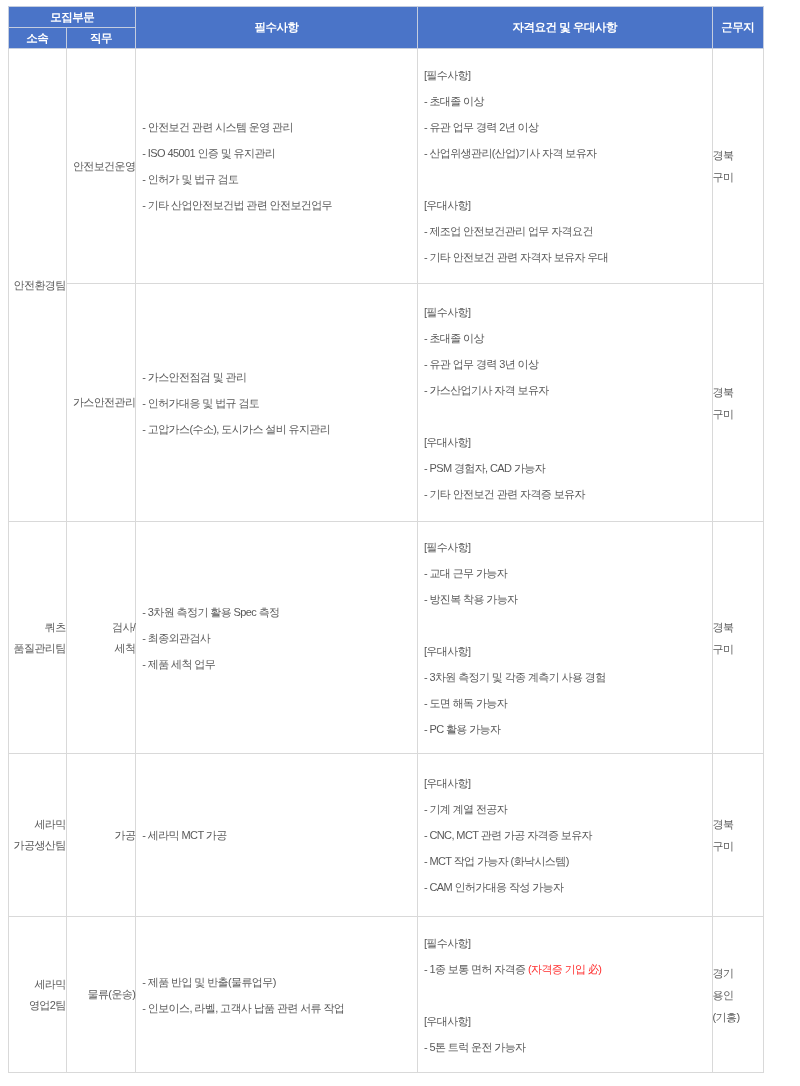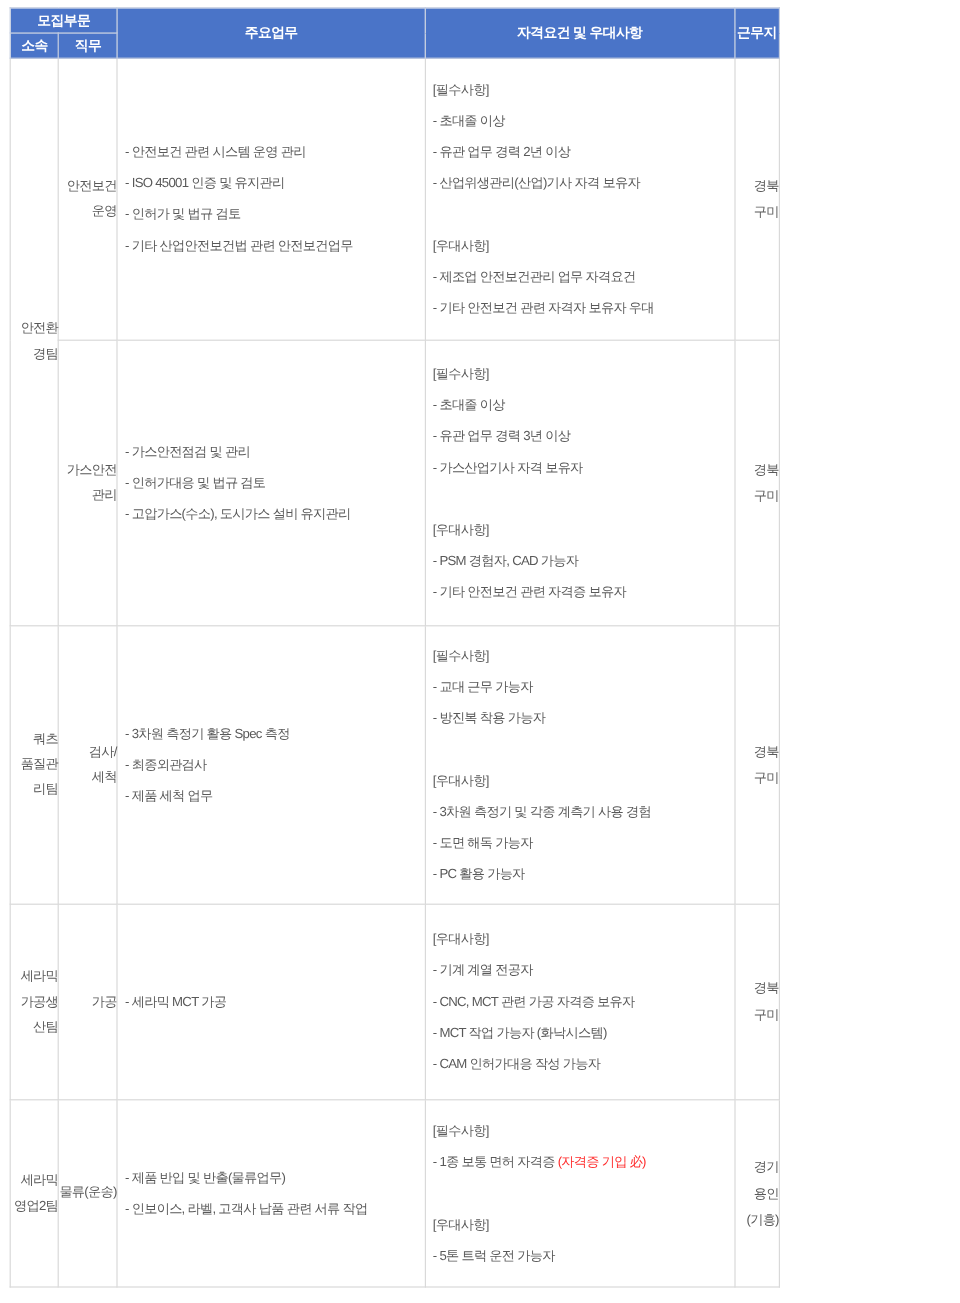--- a/index.html
+++ b/index.html
@@ -2,21 +2,21 @@
 <html style="--header-bg: #4a74c8; --header-text: #ffffff; --body-text: #595959; --red: #ff2d2d;"><head>
 <meta charset="utf-8">
 <style>
   * { box-sizing: border-box; }
   html, body { margin: 0; padding: 0; }
   body {
     width: 800px; height: 1086px;
     background: #ffffff;
     font-family: "Liberation Sans", "DejaVu Sans", sans-serif;
   }
-  .page { position: relative; width: 650px; height: 1086px; background: #ffffff; overflow: hidden; }
+  .page { position: relative; width: 764px; height: 1086px; background: #ffffff; overflow: hidden; }
   table.recruit {
     position: absolute; left: 8px; top: 6px;
     border-collapse: collapse; table-layout: fixed;
   }
   th, td { border: 1px solid #d9d9d9; padding: 0; }
   thead tr { height: 21px; }
   th {
     background: var(--header-bg, #4a74c8);
     color: var(--header-text, #ffffff);
     font-size: 11.5px; font-weight: bold;
@@ -27,41 +27,41 @@
   td {
     color: var(--body-text, #595959);
     font-size: 11px;
     letter-spacing: -0.6px;
     vertical-align: middle;
     background: #ffffff;
   }
   td.center { text-align: center; }
   td.left-cell { padding: 8px 6px; }
   .stack-line { line-height: 21px; text-align: right; }
-  .loc-line { line-height: 22px; text-align: right; }
+  .loc-line { line-height: 22px; text-align: left; }
   .bullet-line { line-height: 26px; white-space: nowrap; }
   .qual-block + .qual-block { margin-top: 26px; }
   .red-text { color: var(--red, #ff2d2d); text-align: center; }
 </style>
 </head>
 <body>
 
 <div class="page">
   <table class="recruit">
     <colgroup>
         <col style="width: 62px;">
         <col style="width: 75px;">
         <col style="width: 288px;">
         <col style="width: 304px;">
         <col style="width: 55px;">
       </colgroup>
     <thead>
       <tr>
         <th colspan="2">모집부문</th>
-        <th rowspan="2">주요업무</th>
+        <th rowspan="2">필수사항</th>
         <th rowspan="2">자격요건 및 우대사항</th>
         <th rowspan="2">근무지</th>
       </tr>
       <tr>
         <th>소속</th>
         <th>직무</th>
       </tr>
     </thead>
     <tbody>
         <tr style="height: 235px;">

